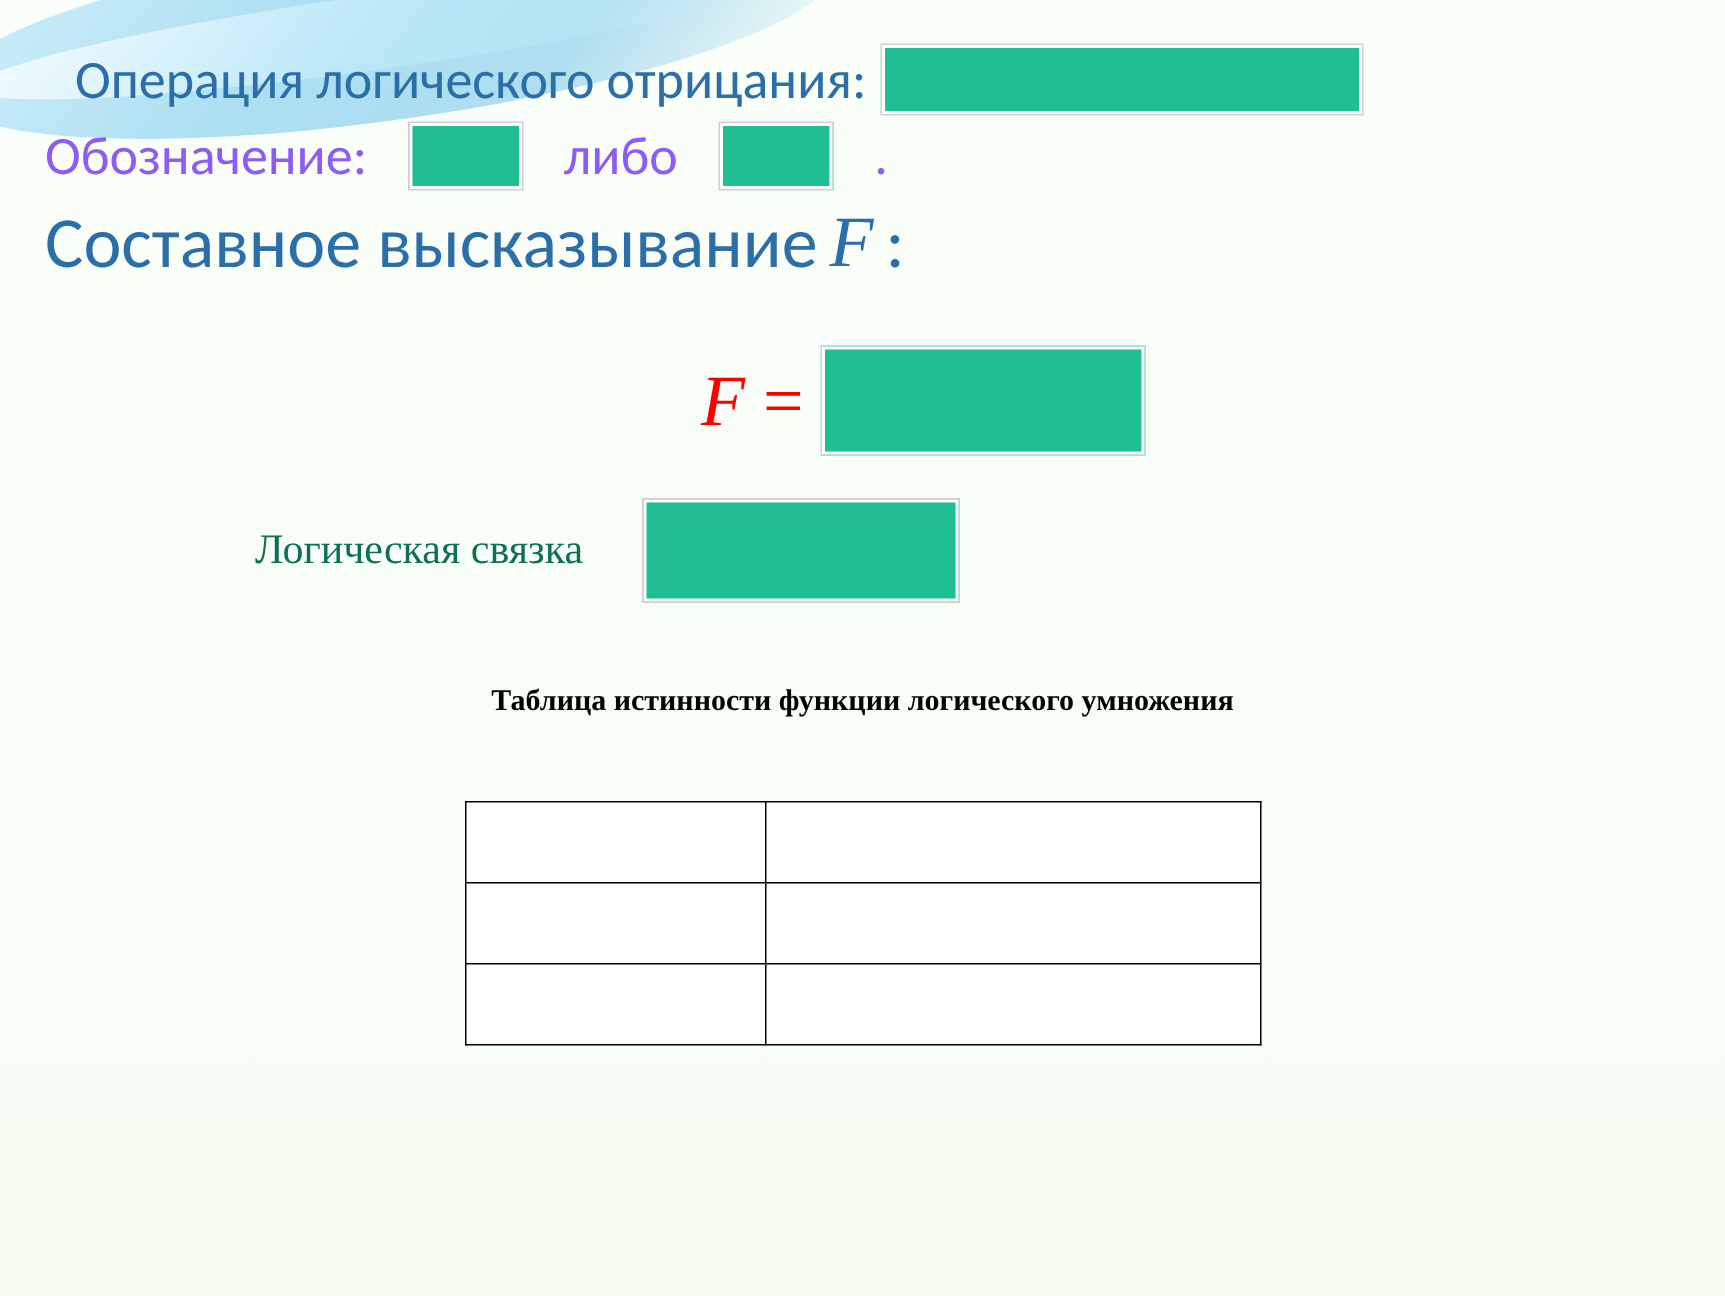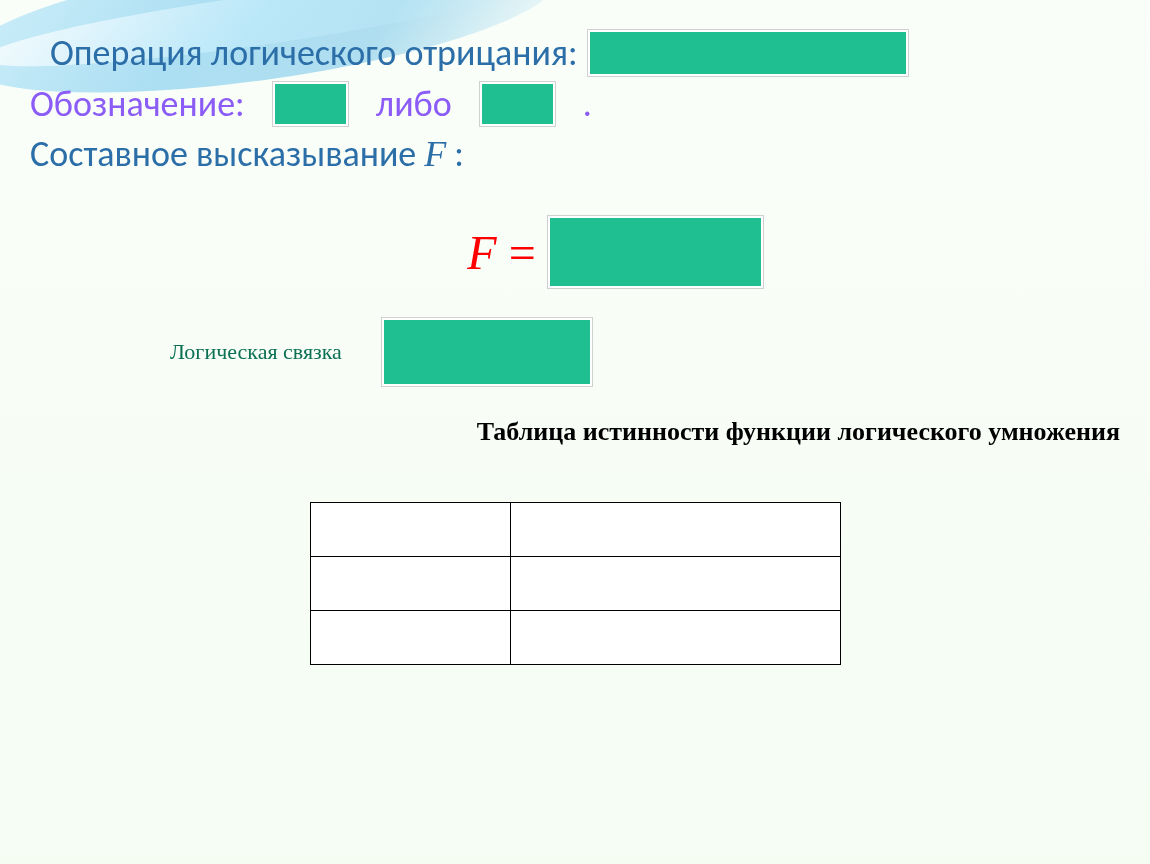--- a/index.html
+++ b/index.html
@@ -52,21 +52,21 @@
     }
     .line2 {
       font-size: 36px;
       color: #8b5cf6;
       display: flex;
       align-items: center;
       gap: 28px;
       margin-bottom: 6px;
     }
     .line3 {
-      font-size: 36px;
+      font-size: 48px;
       color: #2b6ea8;
       display: flex;
       align-items: center;
       gap: 8px;
     }
     .italic-serif {
       font-family: 'Times New Roman', serif;
       font-style: italic;
     }
     .hidden-box {
@@ -108,34 +108,34 @@
     }
     .connective-row {
       display: flex;
       align-items: center;
       margin-top: 30px;
       gap: 40px;
       padding-left: 140px;
     }
     .connective-label {
       font-family: 'Times New Roman', serif;
-      font-size: 22px;
+      font-size: 28px;
       color: #0c7055;
     }
     .box-connective {
       width: 210px;
       height: 68px;
     }
     .table-title {
       font-family: 'Times New Roman', serif;
-      font-size: 26px;
+      font-size: 20px;
       font-weight: bold;
       color: #000000;
-      text-align: right;
-      margin-top: 31px;
+      text-align: center;
+      margin-top: 55px;
     }
     .truth-table {
       margin: 55px auto 0;
       border-collapse: collapse;
     }
     .truth-table td {
       border: 1.5px solid #000000;
       height: 54px;
       background: #ffffff;
     }

